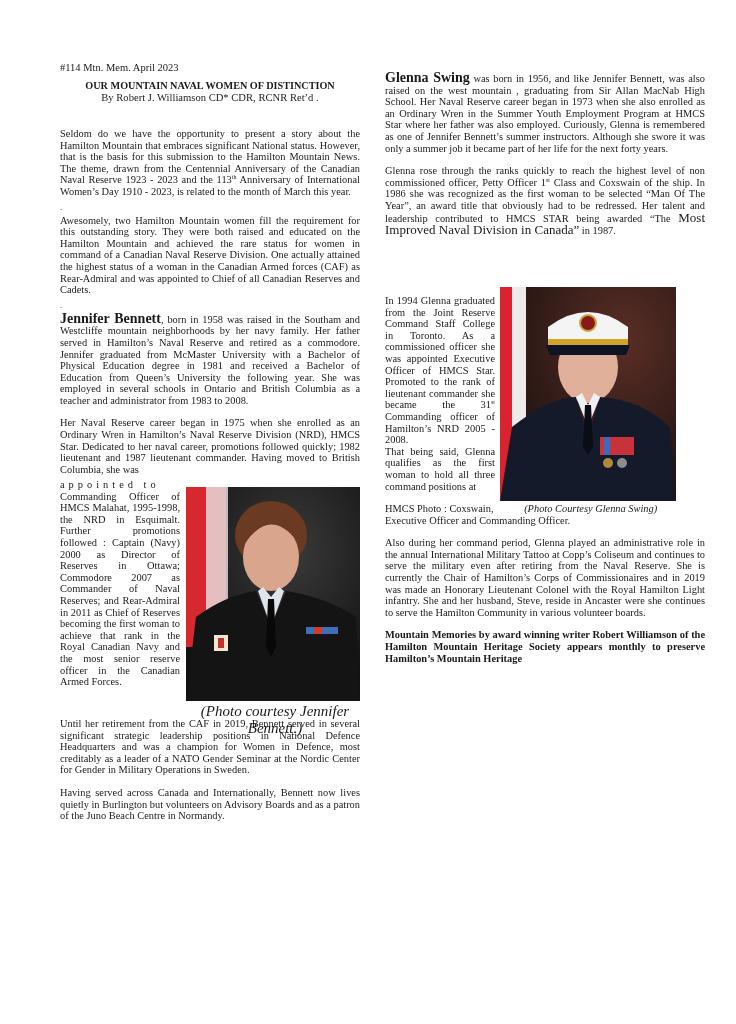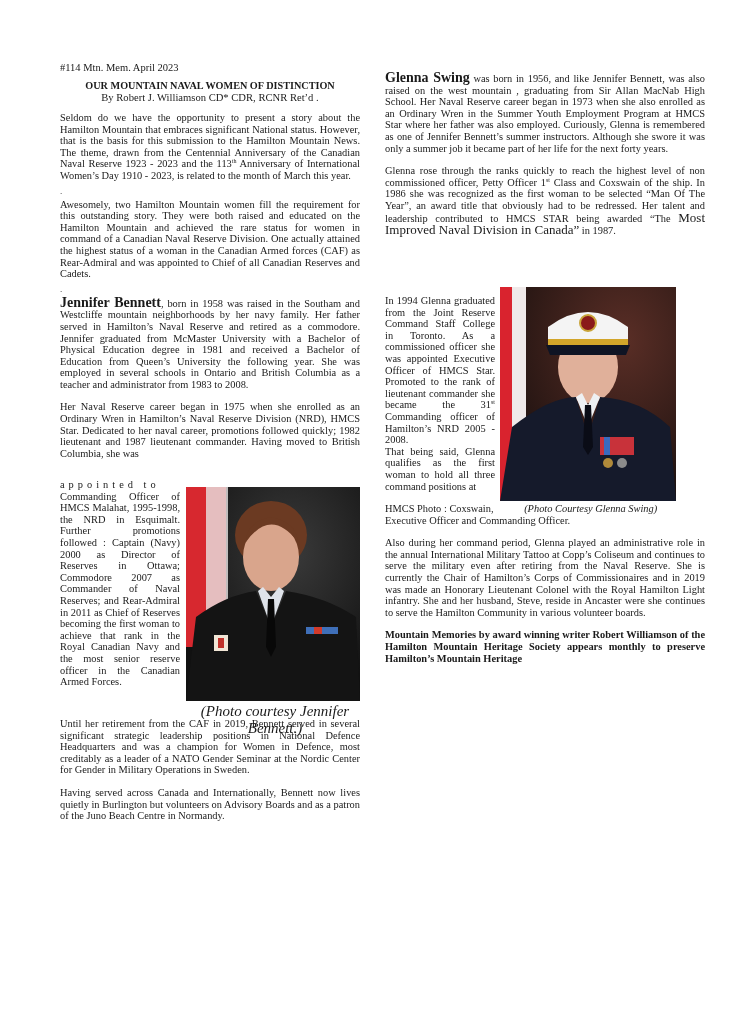--- a/index.html
+++ b/index.html
@@ -3,21 +3,21 @@
 <meta charset="utf-8">
 <style>
   html, body { margin: 0; padding: 0; background: #ffffff; }
   body { width: 736px; height: 1024px; position: relative; overflow: hidden;
          font-family: "Liberation Serif", "DejaVu Serif", serif; color: #1a1a1a; }
   .issue { position: absolute; left: 60px; top: 62px; font-size: 10.5px; }
   .col { position: absolute; font-size: 10.4px; line-height: 11.6px; text-align: justify; }
   .col-left { left: 60px; top: 80px; width: 300px; }
   .col-right { left: 385px; top: 72px; width: 320px; }
   .title { text-align: center; font-weight: bold; font-size: 10.2px; line-height: 12px; }
-  .byline { text-align: center; font-size: 10.6px; line-height: 12px; margin-bottom: 8px; }
+  .byline { text-align: center; font-size: 10.6px; line-height: 12px; margin-bottom: 24px; }
   p { margin: 0 0 11px 0; }
   .dot { margin: -6px 0 3px 0; font-size: 9px; line-height: 9px; }
   .lead-name { font-weight: bold; font-size: 14px; }
   .big { font-size: 13px; }
   .italic-credit { font-style: italic; margin-left: 28px; }
   .closing { font-weight: bold; }
   .photo { position: absolute; overflow: hidden; }
   .photo-bennett { left: 186px; top: 487px; width: 174px; height: 214px; background: #1c1c1c; }
   .photo-swing { left: 500px; top: 287px; width: 176px; height: 214px; background: #2b1a17; }
   .caption-bennett { position: absolute; left: 190px; top: 703px; width: 170px; font-size: 15px;

